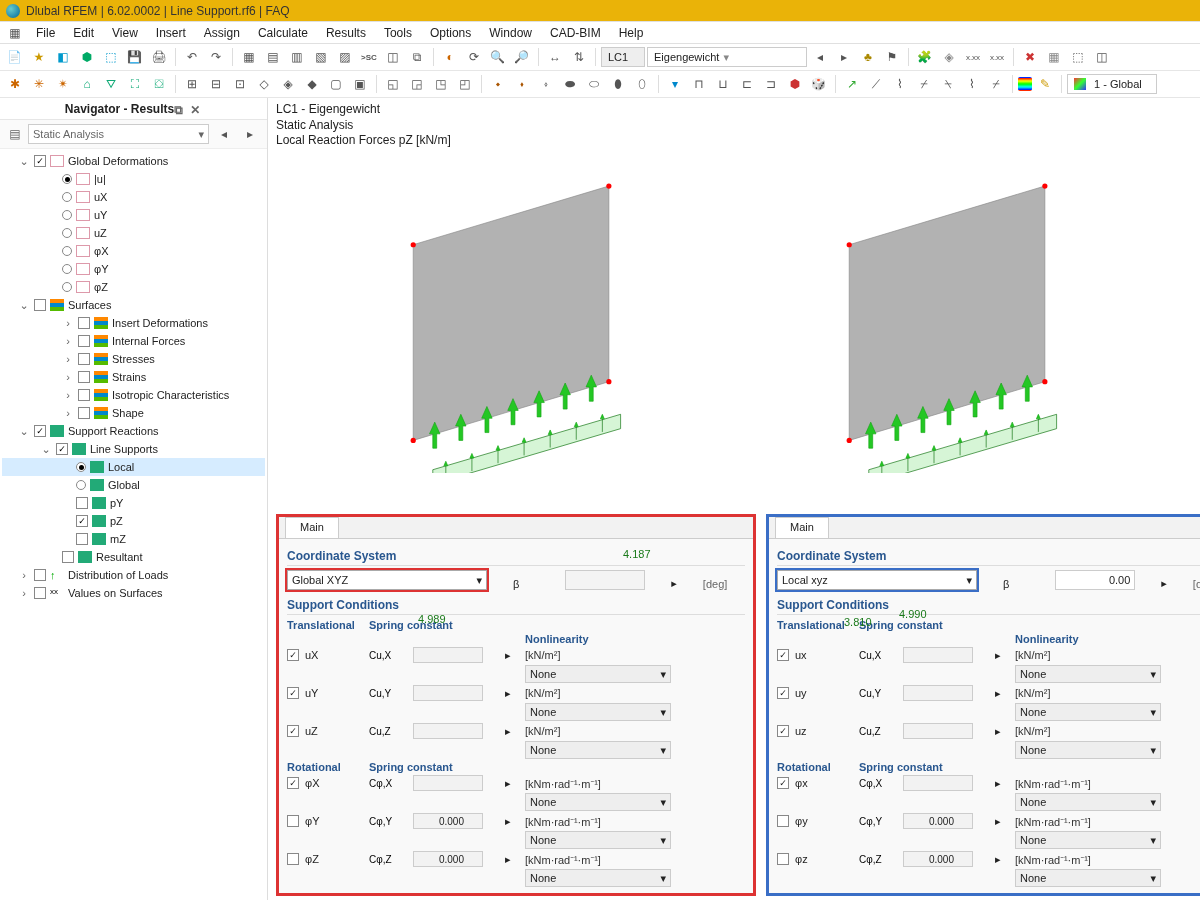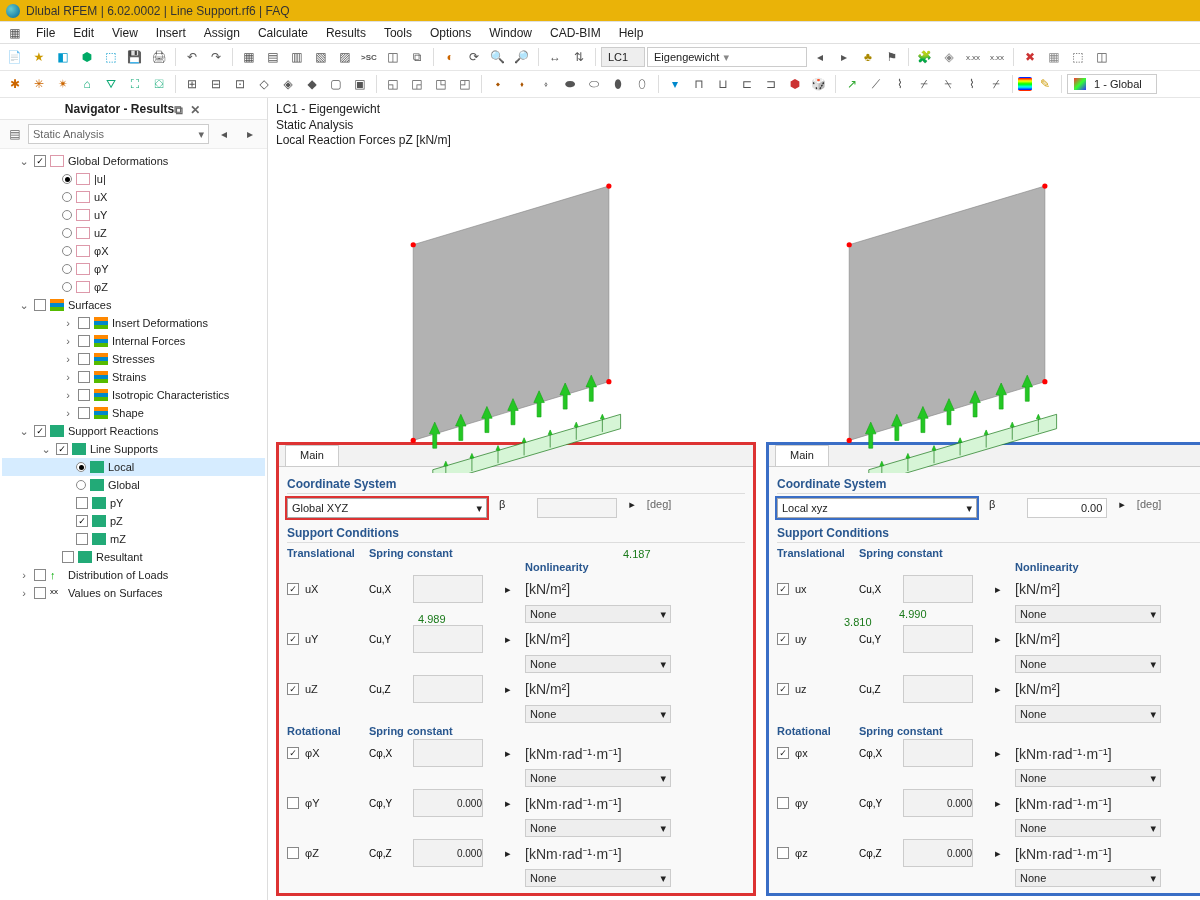--- a/index.html
+++ b/index.html
@@ -253,22 +253,22 @@
   .section-head {
     color: #29578f;
     font-weight: 600;
     font-size: 12px;
     padding: 4px 0 2px;
     border-bottom: 1px solid #ddd;
     margin-bottom: 4px;
   }
   .cs-row {
     display: flex;
-    align-items: flex-start;
-    gap: 12px;
+    align-items: flex-end;
+    gap: 26px;
     margin-bottom: 4px;
   }
   .cs-select {
     width: 200px; height: 20px;
     border: 1px solid #aaa;
     background: #fff;
     display: flex;
     align-items: center;
     justify-content: space-between;
     padding: 0 4px;
@@ -287,27 +287,27 @@
 
   .cond-grid {
     display: grid;
     grid-template-columns: 80px 42px 90px 18px 100px 20px 96px;
     align-items: center;
     row-gap: 2px;
     column-gap: 2px;
   }
   .cond-hdr { font-weight: 600; color: #29578f; font-size: 11px; }
   .spin {
-    width: 70px; height: 28px;
+    width: 70px; height: 16px;
     border: 1px solid #ccc;
     background: #f2f2f2;
     display: inline-flex;
     align-items: center;
     justify-content: flex-end;
-    padding-right: 0;
+    padding-right: 18px;
     font-size: 10px;
   }
   .nonl {
     grid-column: 5 / span 3;
   }
   .nonl-hdr { grid-column: 5 / span 3; }
   .nl-select {
     width: 146px; height: 18px;
     border: 1px solid #ccc;
     background: #eeeeee;
@@ -319,21 +319,21 @@
   }
   .chk2 {
     width: 12px; height: 12px;
     border: 1px solid #888;
     display: inline-flex; align-items:center; justify-content:center;
     font-size: 9px; background:#fff;
   }
   .chk2.on::after { content: "✓"; }
   .withchk { display:flex; align-items:center; gap:6px; }
   .midlink { color:#000; font-size:10px; }
-  .unit2 { font-size:14px; color:#333; }
+  .unit2 { font-size:11px; color:#333; }
 </style>
 </head>
 <body>
 
 <div class="titlebar">
   <span class="app-icon"></span>
   <span class="title-text">Dlubal RFEM | 6.02.0002 | Line Support.rf6 | FAQ</span>
 </div>
 
 <div class="menubar">

